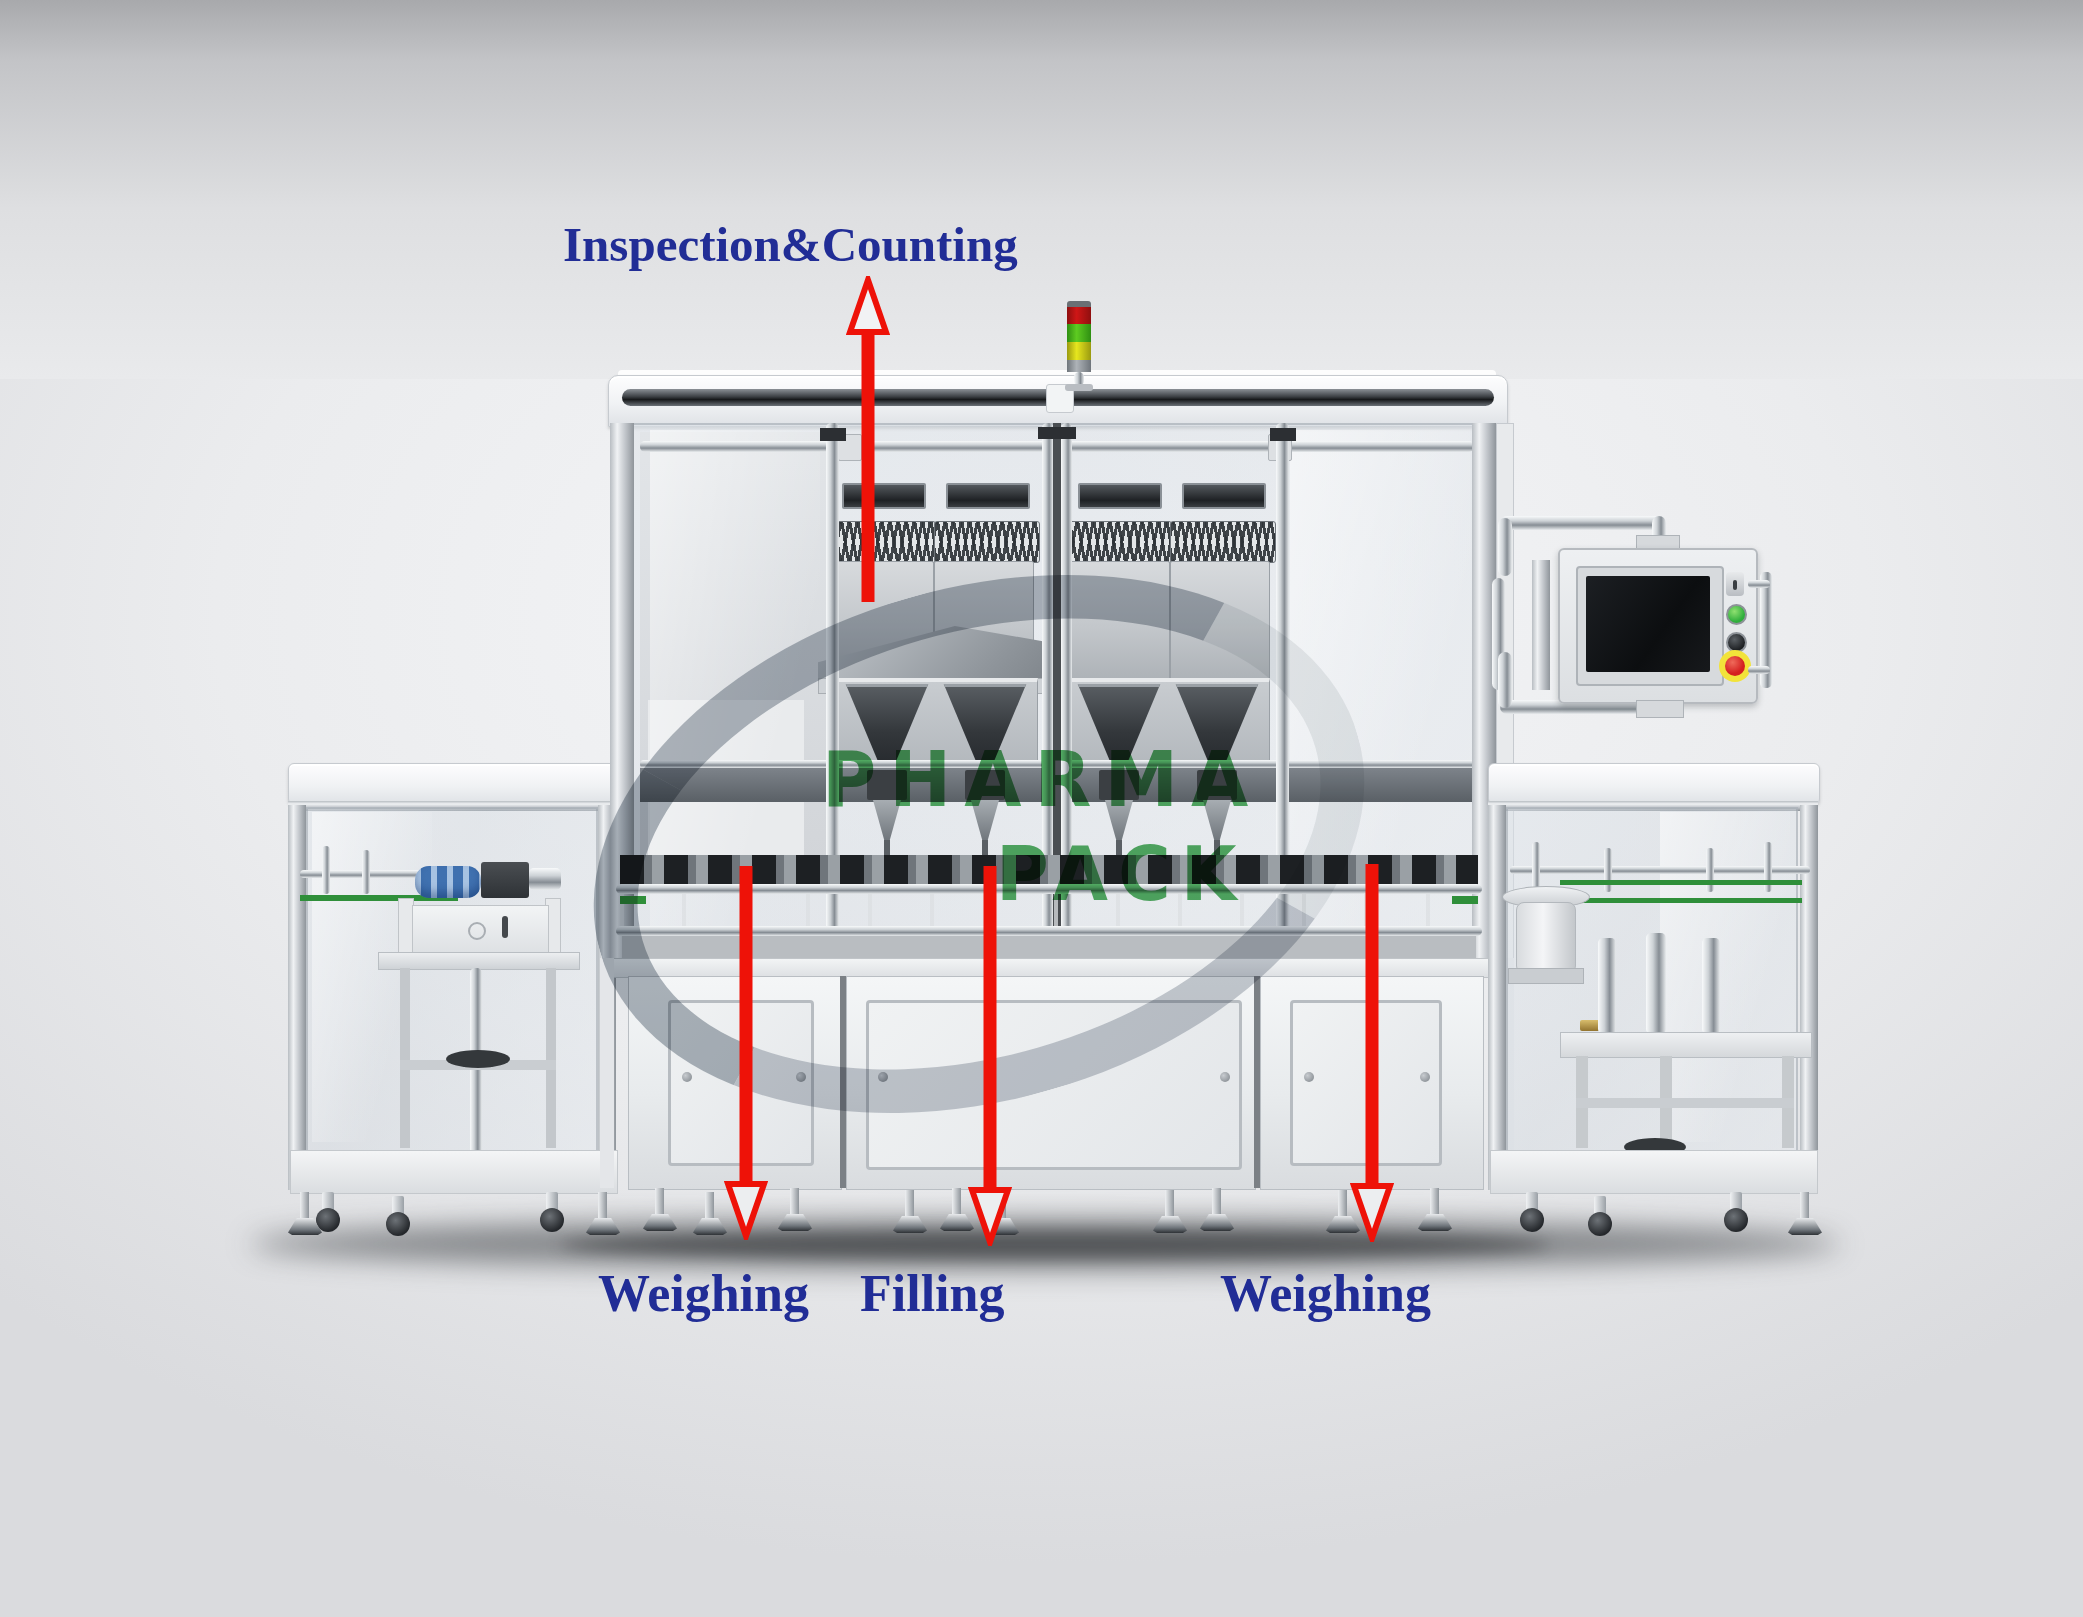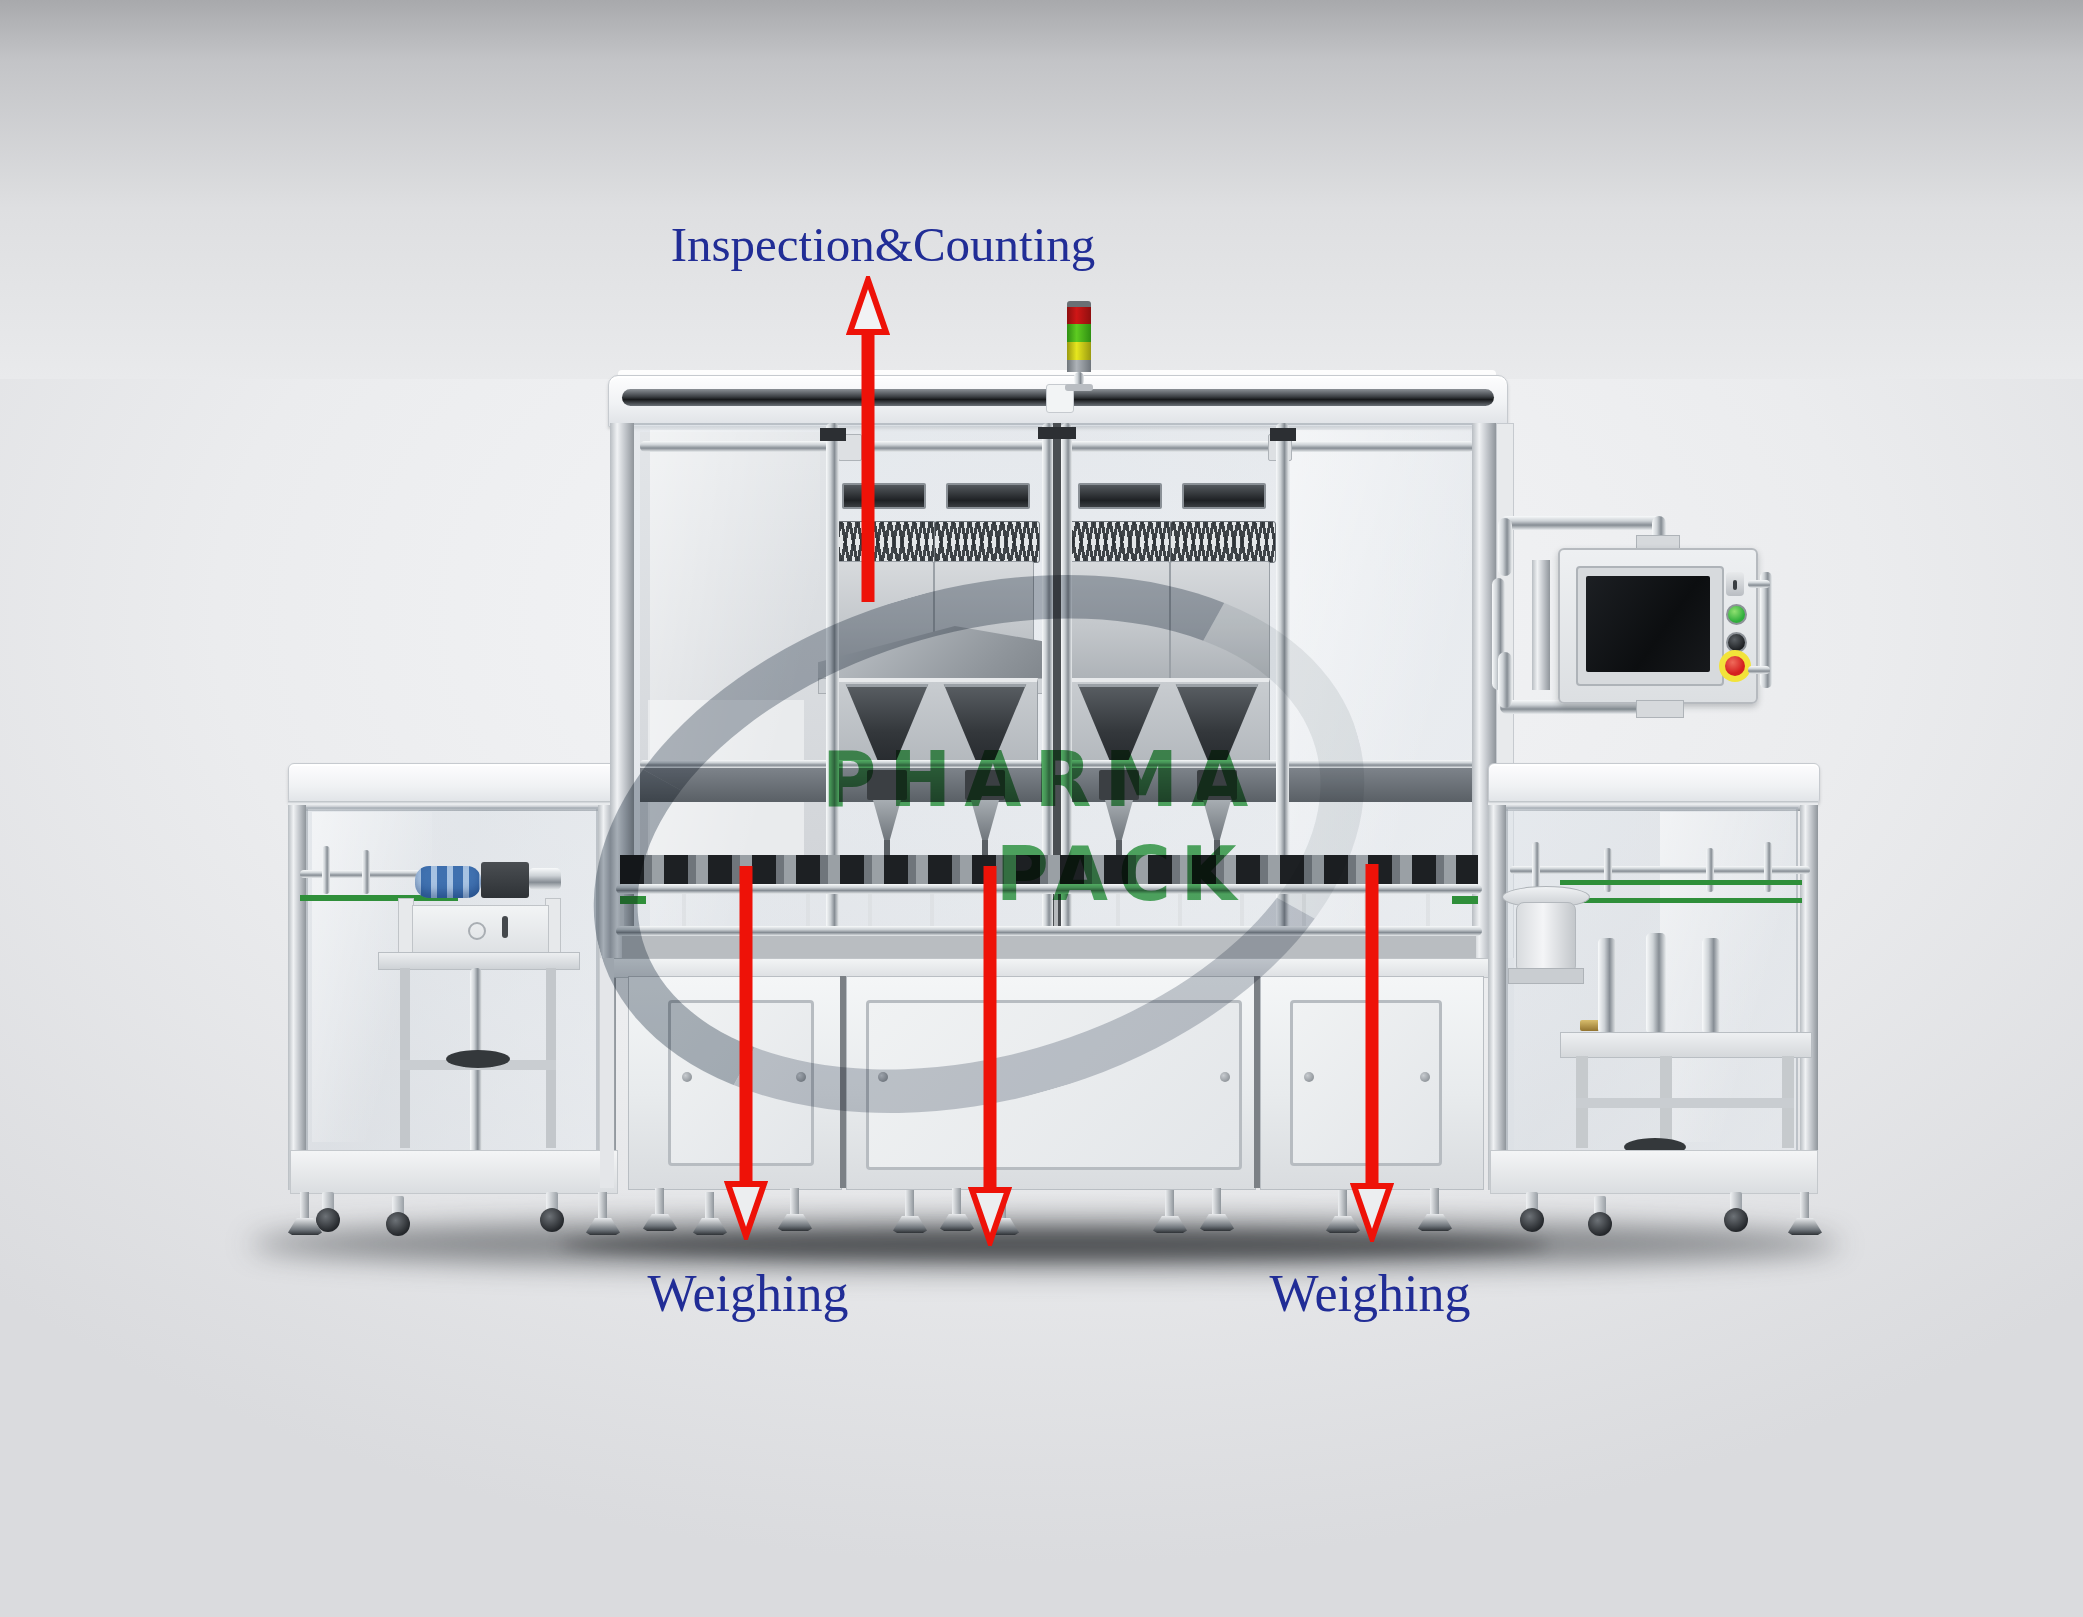--- a/index.html
+++ b/index.html
@@ -32,21 +32,21 @@
       repeating-linear-gradient(100deg,rgba(45,50,55,.9) 0 3px,rgba(0,0,0,0) 3px 8px),
       repeating-linear-gradient(80deg,#3c4145 0 3px,#e3e6e8 3px 8px);
     border-radius:3px;border:1px solid #6f757b;}
   .slot{background:linear-gradient(180deg,#53585d 0%,#1e2124 70%,#3a3e42 100%);border:2px solid #8a9096;border-radius:2px;}
   .hopper{background:linear-gradient(180deg,#d7dadd 0%,#c3c7cb 55%,#adb2b7 100%);border:1px solid #9aa0a6;border-radius:2px 2px 0 0;}
   .foot-stem{width:9px;height:28px;background:linear-gradient(90deg,#eef0f2,#8f959b);}
   .foot-cone{width:34px;height:17px;clip-path:polygon(26% 0,74% 0,100% 86%,88% 100%,12% 100%,0 86%);
     background:linear-gradient(180deg,#e8eaec 0%,#6e747a 70%,#2e3236 100%);}
   .wheel{width:24px;height:24px;border-radius:50%;background:radial-gradient(circle at 40% 35%,#6d7277,#25282c 70%);}
   .fork{width:12px;height:20px;background:linear-gradient(90deg,#f0f2f4,#9aa0a6);border-radius:2px;}
-  .label{color:var(--label-blue);font-weight:400;text-align:center;white-space:nowrap;}
+  .label{color:var(--label-blue);font-weight:700;text-align:left;white-space:nowrap;}
   .logo-text{color:var(--logo-green);font-family:"DejaVu Sans","Liberation Sans",sans-serif;font-weight:800;
     opacity:.82;mix-blend-mode:multiply;white-space:nowrap;}
   .seam{background:#7b8085;}
   .btn{border-radius:50%;}
 </style>
 </head>
 <body>
 
 <div class="scene">
 
@@ -335,15 +335,16 @@
   <svg class="a" style="left:968px;top:866px;" width="44" height="380" viewBox="0 0 44 380">
     <rect x="15.5" y="0" width="13" height="330" fill="var(--arrow-red)"></rect>
     <polygon points="22,376 4,324 40,324" fill="#eceef0" stroke="var(--arrow-red)" stroke-width="6"></polygon>
   </svg>
   <svg class="a" style="left:1350px;top:864px;" width="44" height="378" viewBox="0 0 44 378">
     <rect x="15.5" y="0" width="13" height="328" fill="var(--arrow-red)"></rect>
     <polygon points="22,374 4,322 40,322" fill="#eceef0" stroke="var(--arrow-red)" stroke-width="6"></polygon>
   </svg>
 
   <div class="a label" style="left:598px;top:1264px;width:300px;font-size:52px;">Weighing</div>
+  <div class="a label" style="left:860px;top:1264px;width:300px;font-size:52px;">Filling</div>
   <div class="a label" style="left:1220px;top:1264px;width:300px;font-size:52px;">Weighing</div>
 
 </div>
 
 </body></html>

